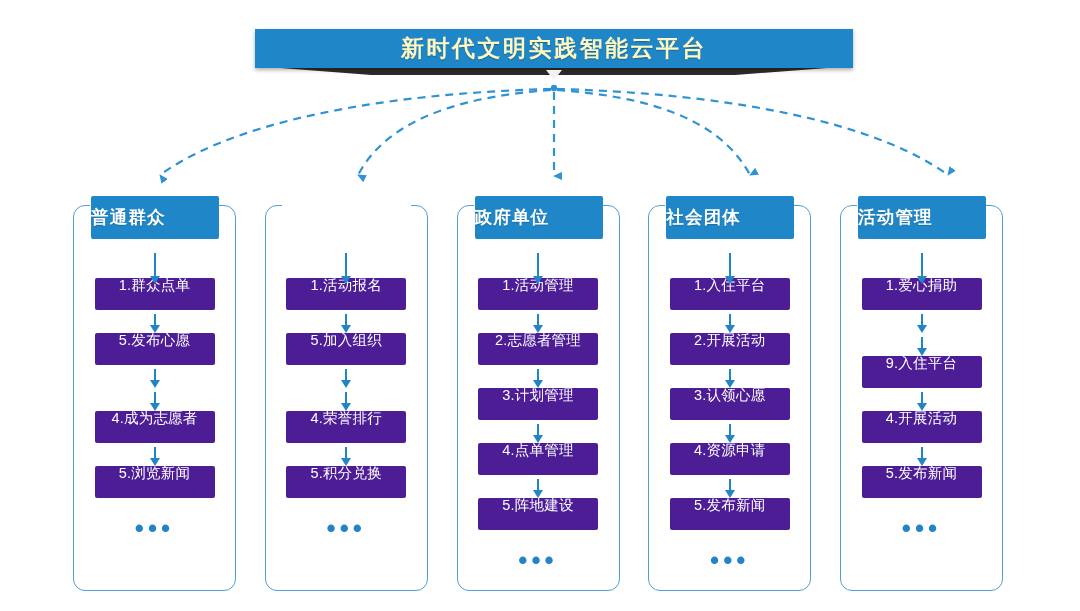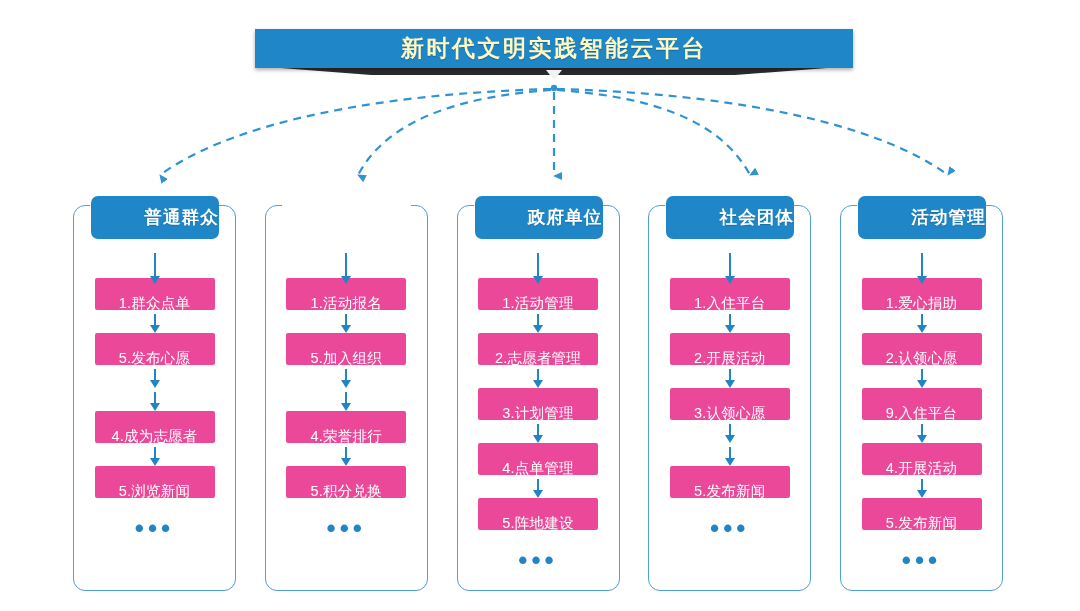--- a/index.html
+++ b/index.html
@@ -115,24 +115,24 @@
     z-index: 1;
   }
 
   .col-header {
     position: absolute;
     left: 18px;
     top: -9px;
     width: 128px;
     height: 43px;
     background: #1f87c7;
-    border-radius: 7px;
+    border-radius: 2px;
     display: flex;
     align-items: center;
-    justify-content: flex-end;
+    justify-content: flex-start;
     z-index: 2;
     box-sizing: border-box;
   }
   .col-header-label {
     color: #ffffff;
     font-size: 17.5px;
     font-weight: bold;
     letter-spacing: 1.2px;
     line-height: 1;
     white-space: nowrap;
@@ -166,24 +166,24 @@
     bottom: -7px;
     width: 0; height: 0;
     border-left: 5px solid transparent;
     border-right: 5px solid transparent;
     border-top: 8px solid #2185c5;
   }
 
   .item-box {
     width: 120px;
     height: 32px;
-    background: #ec4899;
+    background: #4c1d95;
     border-radius: 2px;
     display: flex;
-    align-items: flex-end;
+    align-items: flex-start;
     justify-content: center;
     flex: none;
   }
   .item-label {
     color: #ffffff;
     font-size: 14.5px;
     line-height: 1;
     white-space: nowrap;
     letter-spacing: 0.2px;
   }
@@ -347,43 +347,43 @@
           </div>
         <div class="step-arrow"></div>
         <div class="item-box">
             <span class="item-label">2.开展活动</span>
           </div>
         <div class="step-arrow"></div>
         <div class="item-box">
             <span class="item-label">3.认领心愿</span>
           </div>
         <div class="step-arrow"></div>
+        <div class="item-box">
+            <span class="item-label">4.资源申请</span>
+          </div>
         <div class="step-arrow"></div>
         <div class="item-box">
             <span class="item-label">5.发布新闻</span>
           </div>
         <div class="ellipsis">•••</div>
       </div>
     </div>
 
     <div class="column">
       <div class="col-frame"></div>
       <div class="frame-notch"></div>
       <div class="col-header">
         <span class="col-header-label">活动管理</span>
       </div>
       <div class="col-body">
         <div class="head-arrow"></div>
         <div class="item-box">
             <span class="item-label">1.爱心捐助</span>
           </div>
         <div class="step-arrow"></div>
-        <div class="item-box">
-            <span class="item-label">2.认领心愿</span>
-          </div>
         <div class="step-arrow"></div>
         <div class="item-box">
             <span class="item-label">9.入住平台</span>
           </div>
         <div class="step-arrow"></div>
         <div class="item-box">
             <span class="item-label">4.开展活动</span>
           </div>
         <div class="step-arrow"></div>
         <div class="item-box">

